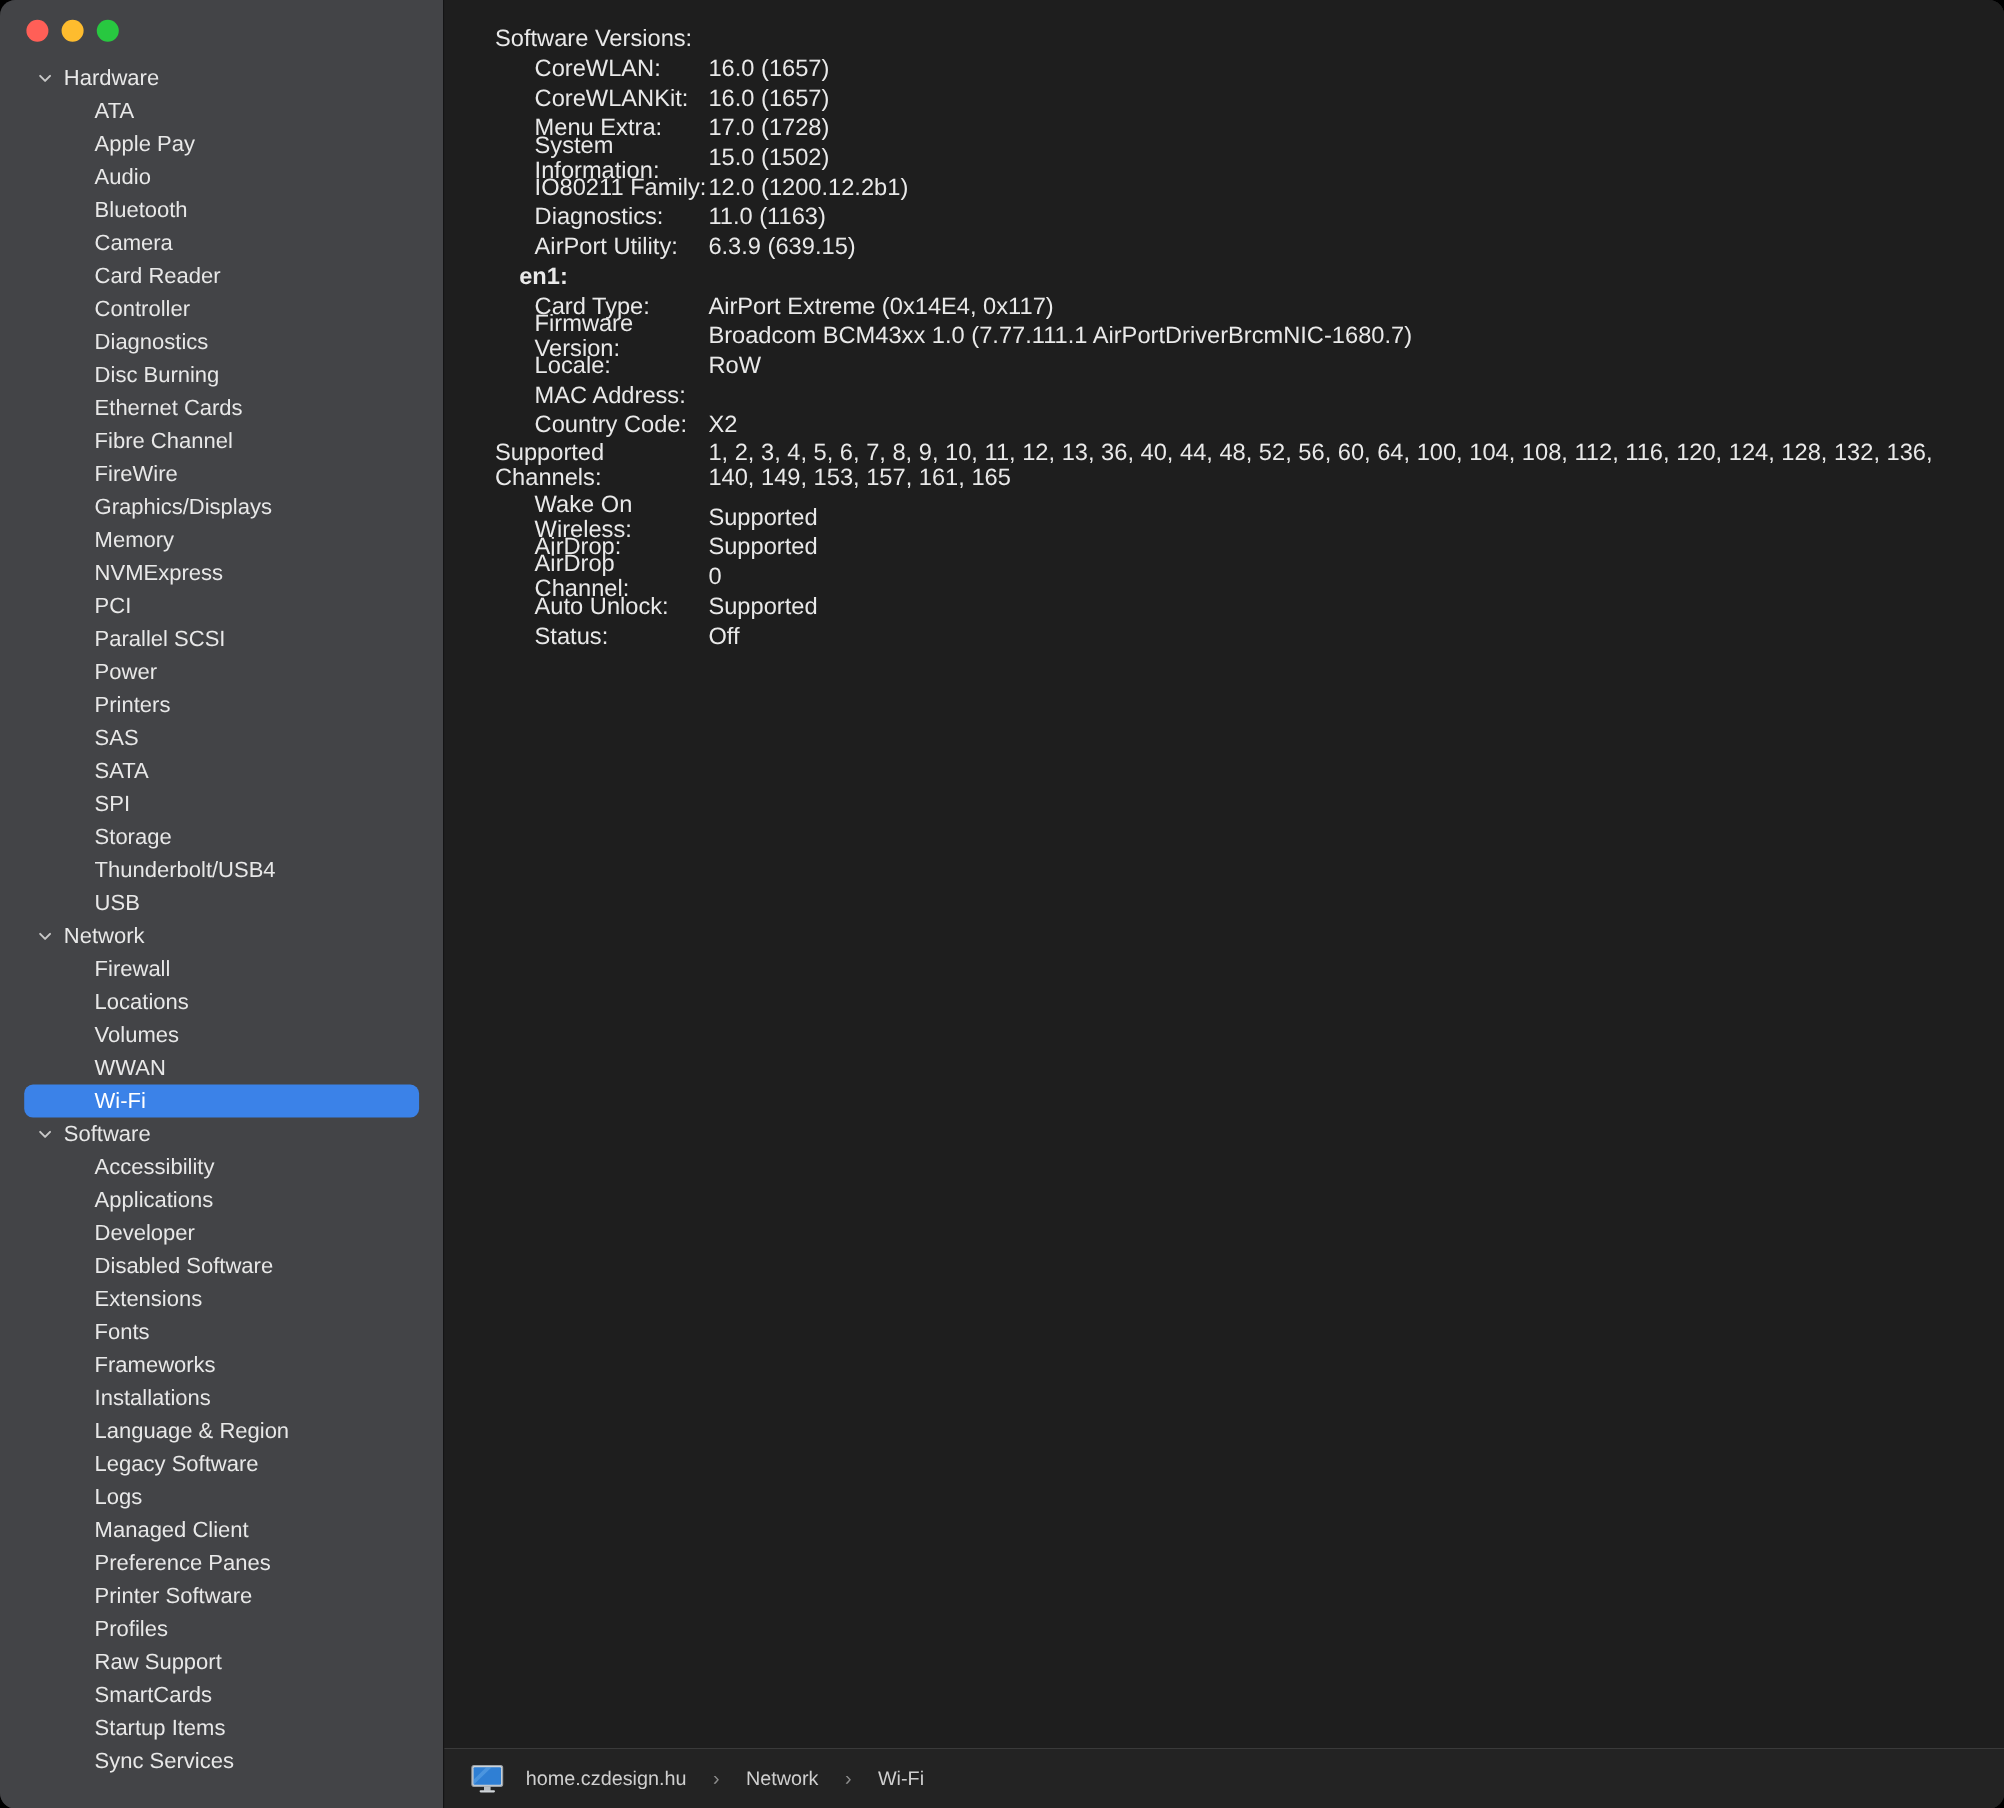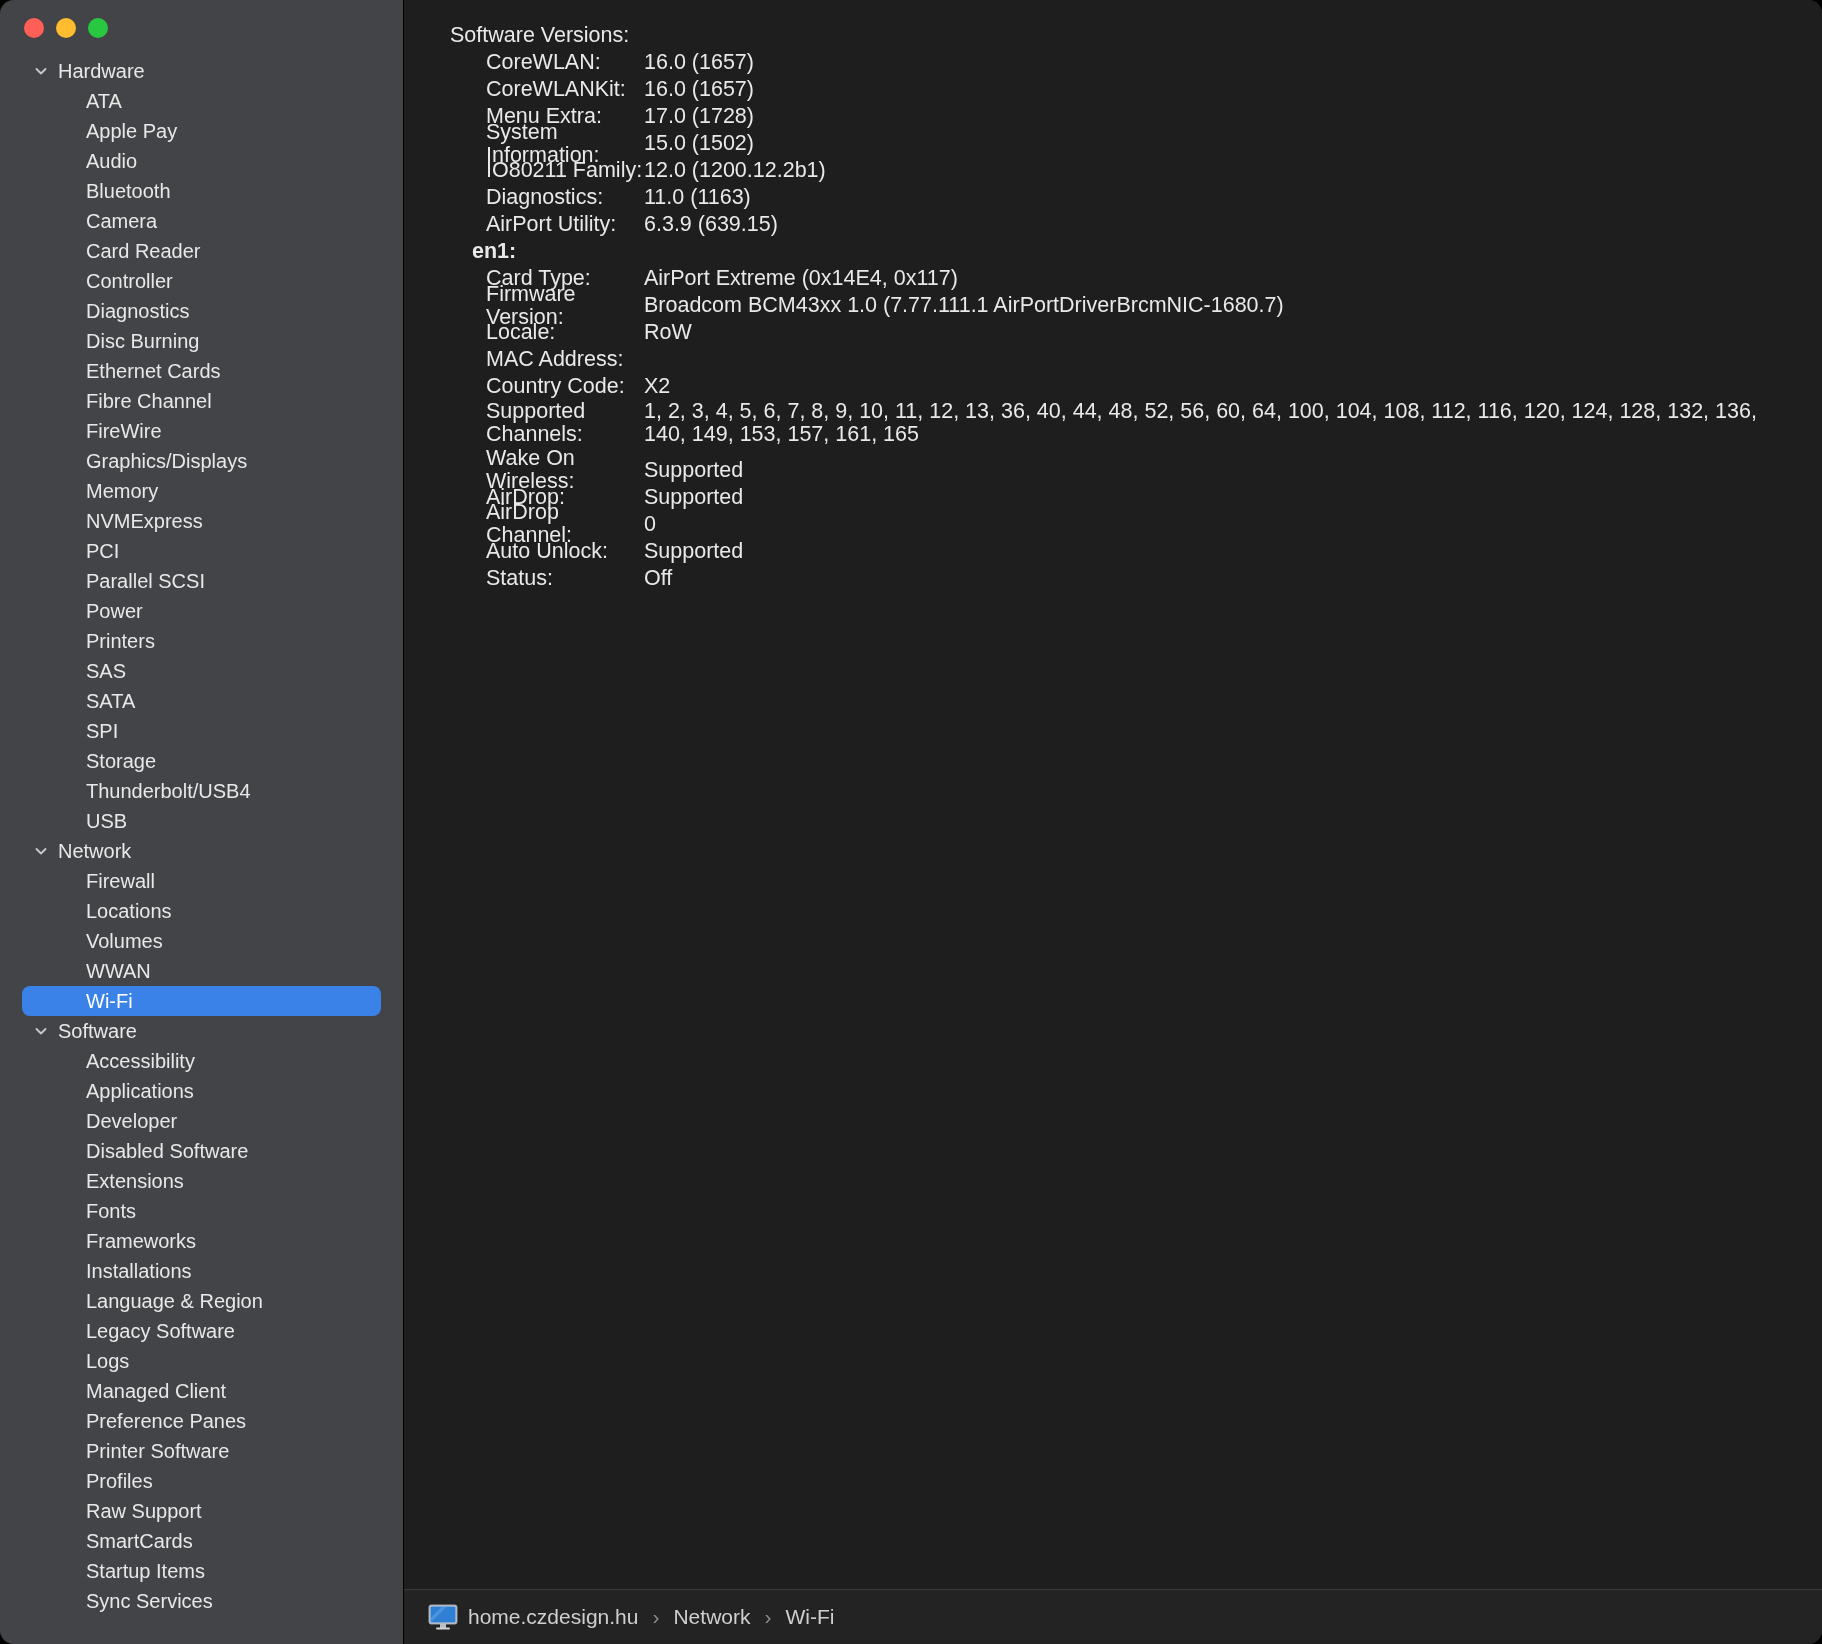--- a/index.html
+++ b/index.html
@@ -117,36 +117,36 @@
     align-items:center;
   }
   .row .k {
     width:240px;
     flex:0 0 240px;
     padding-left:82px;
   }
   .row .v { flex:1 1 auto; }
   .row.en .k { padding-left:68px; font-weight:700; width:auto; flex:0 0 auto; }
   .chan-wrap { display:flex; }
-  .chan-wrap .k { width:240px; flex:0 0 240px; padding-left:82px; }
+  .chan-wrap .k { width:240px; flex:0 0 240px; padding-left:46px; }
   .chan-wrap .v { flex:1 1 auto; padding-right:24px; line-height:1.08; }
   .spacer8 { height:10px; }
 
   
   .statusbar {
     flex:0 0 55px;
     height:55px;
     background:#232323;
     border-top:1px solid #3a3a3a;
     display:flex;
     align-items:center;
     padding-left:24px;
-    gap:10px;
+    gap:20px;
     color:#b9b9b9;
-    font-size:21px;
+    font-size:18px;
   }
   .sep { color:#8d8d8d; padding:0 4px; }
   .crumb { color:#cfcfcf; }
   .imac-icon { width:30px; height:26px; display:block; }
 </style>
 </head>
 <body>
 
 <div class="window">
 

